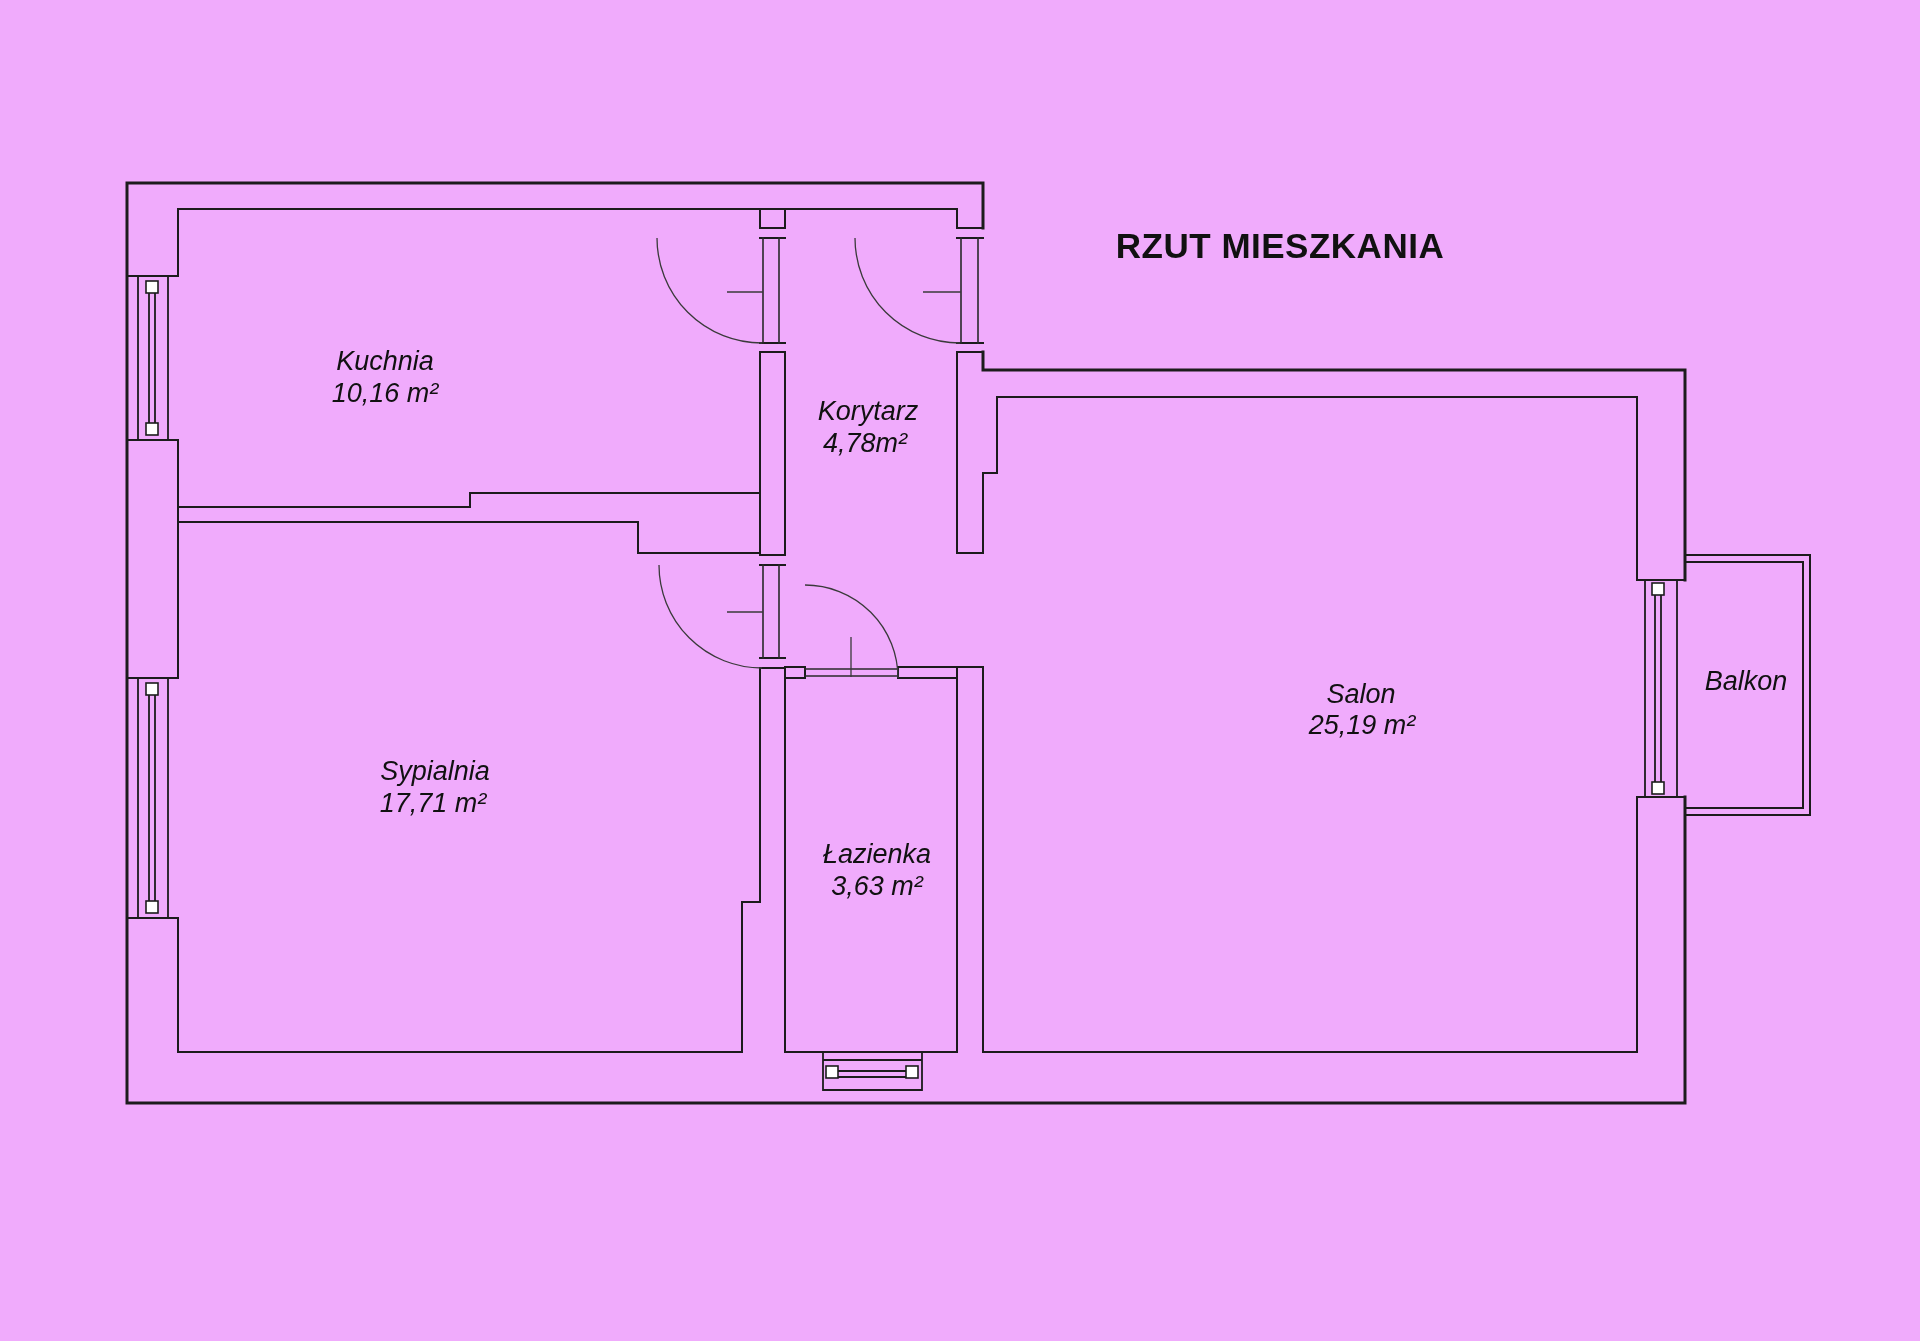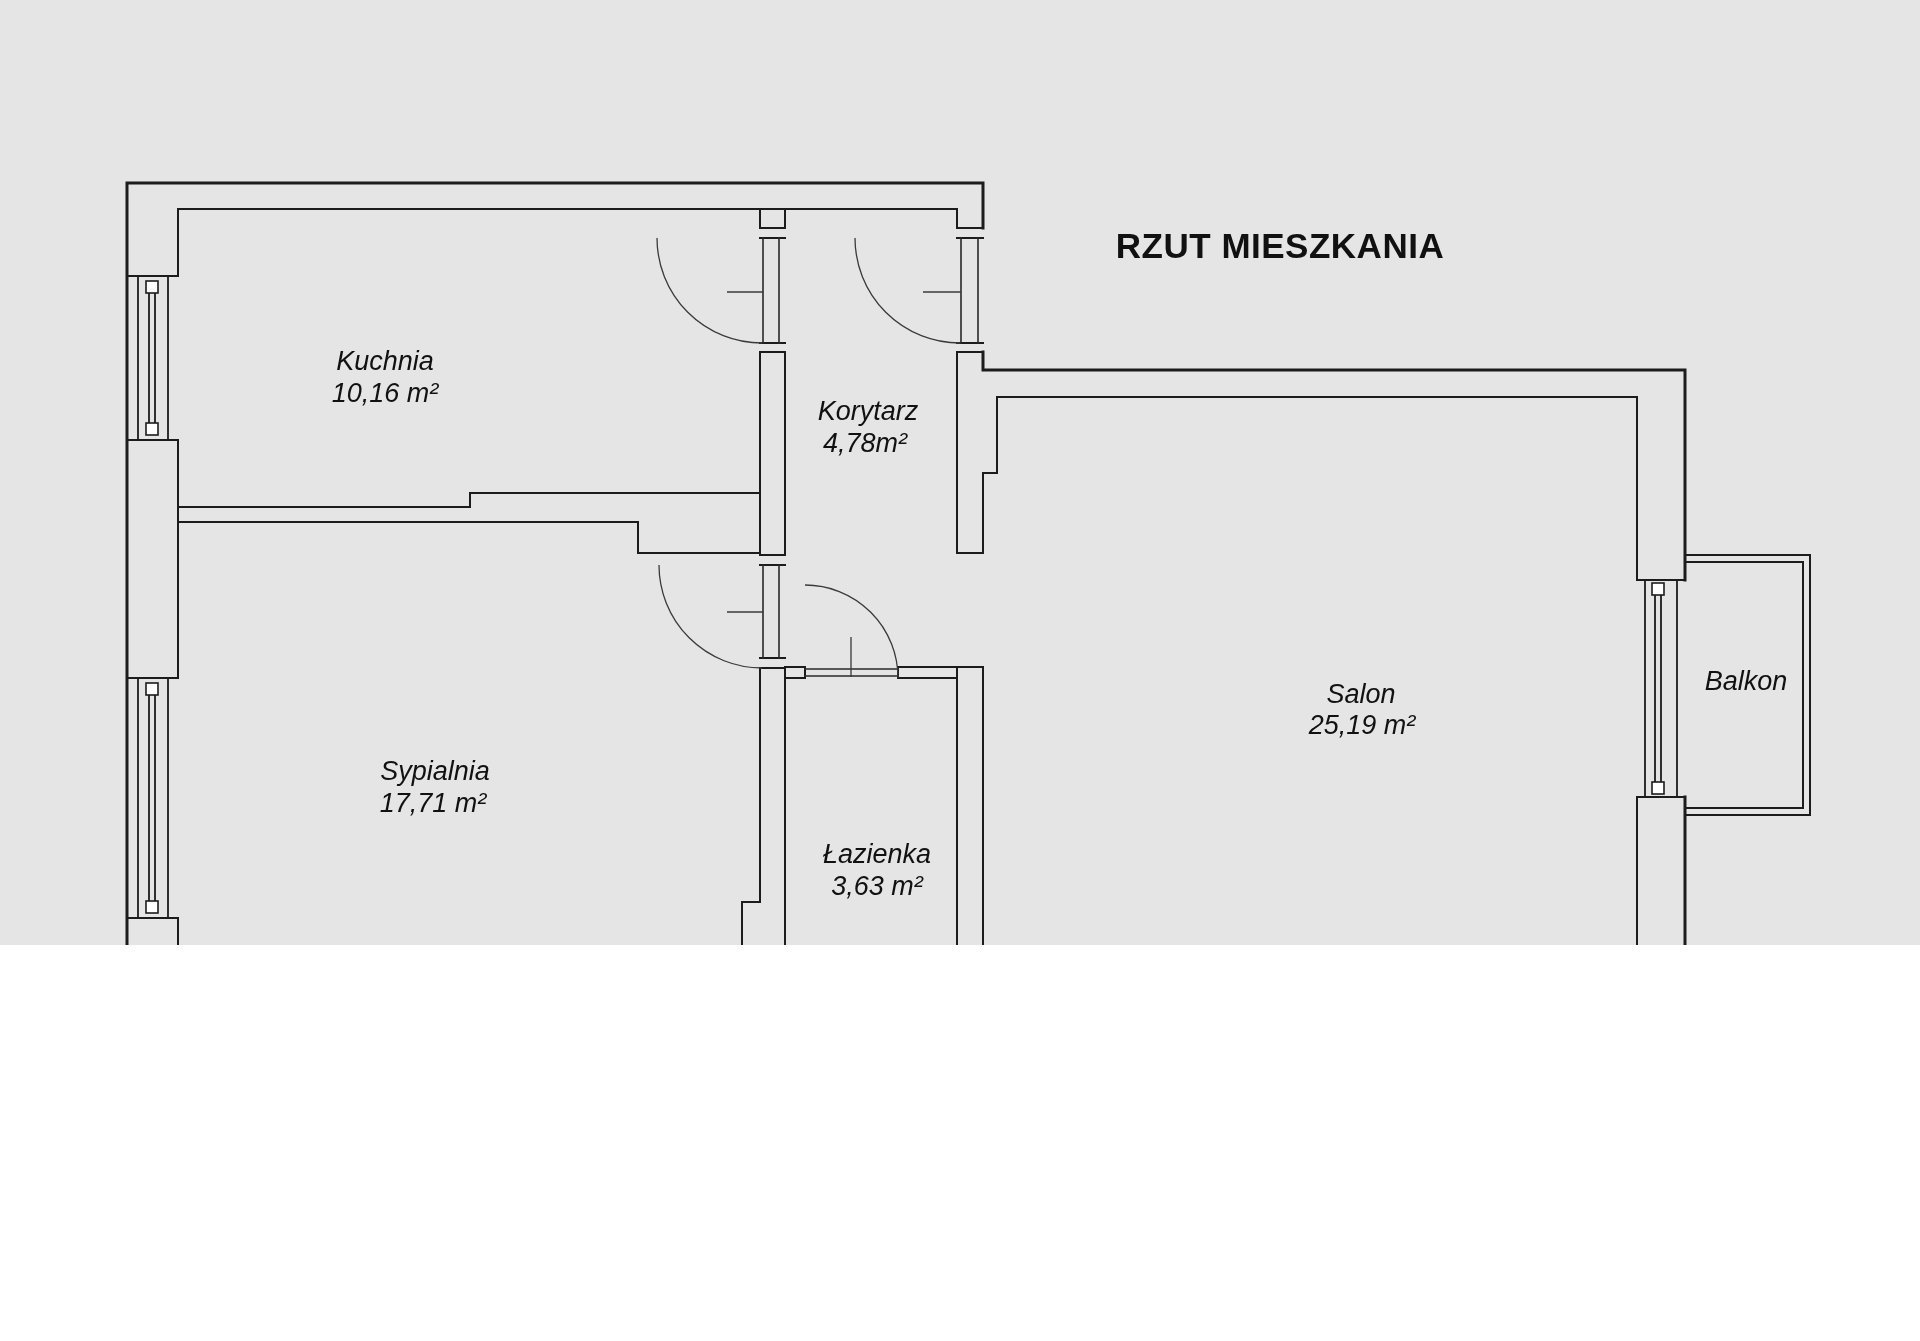--- a/index.html
+++ b/index.html
@@ -3,22 +3,22 @@
 <meta charset="utf-8">
 <style>
   html, body {
     margin: 0;
     padding: 0;
     background: #ffffff;
   }
   .page {
     position: relative;
     width: 1920px;
-    height: 945px;
-    background: #e5e5e5;
+    height: 1341px;
+    background: #f0abfc;
     font-family: "Liberation Sans", sans-serif;
     overflow: hidden;
   }
   svg { display: block; }
   .wall-outer { fill: none; stroke: #1c1c1c; stroke-width: 3; stroke-linecap: square; }
   .wall-inner { fill: none; stroke: #1c1c1c; stroke-width: 2; stroke-linecap: square; }
   .door-line  { fill: none; stroke: #2a2a2a; stroke-width: 1.6; stroke-linecap: square; }
   .door-arc   { fill: none; stroke: #3a3a3a; stroke-width: 1.3; }
   .win-line   { fill: none; stroke: #1c1c1c; stroke-width: 1.8; stroke-linecap: square; }
   .win-sq     { fill: #ffffff; stroke: #1c1c1c; stroke-width: 1.6; }

